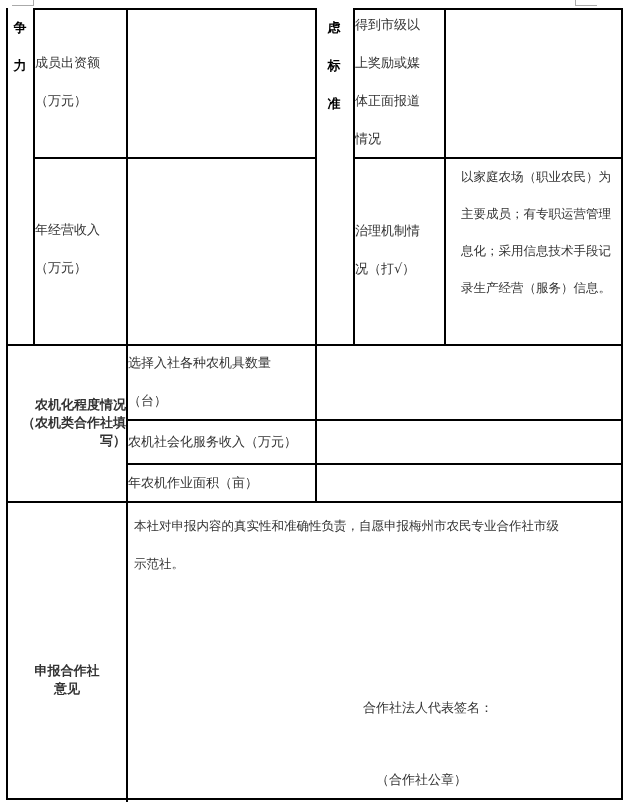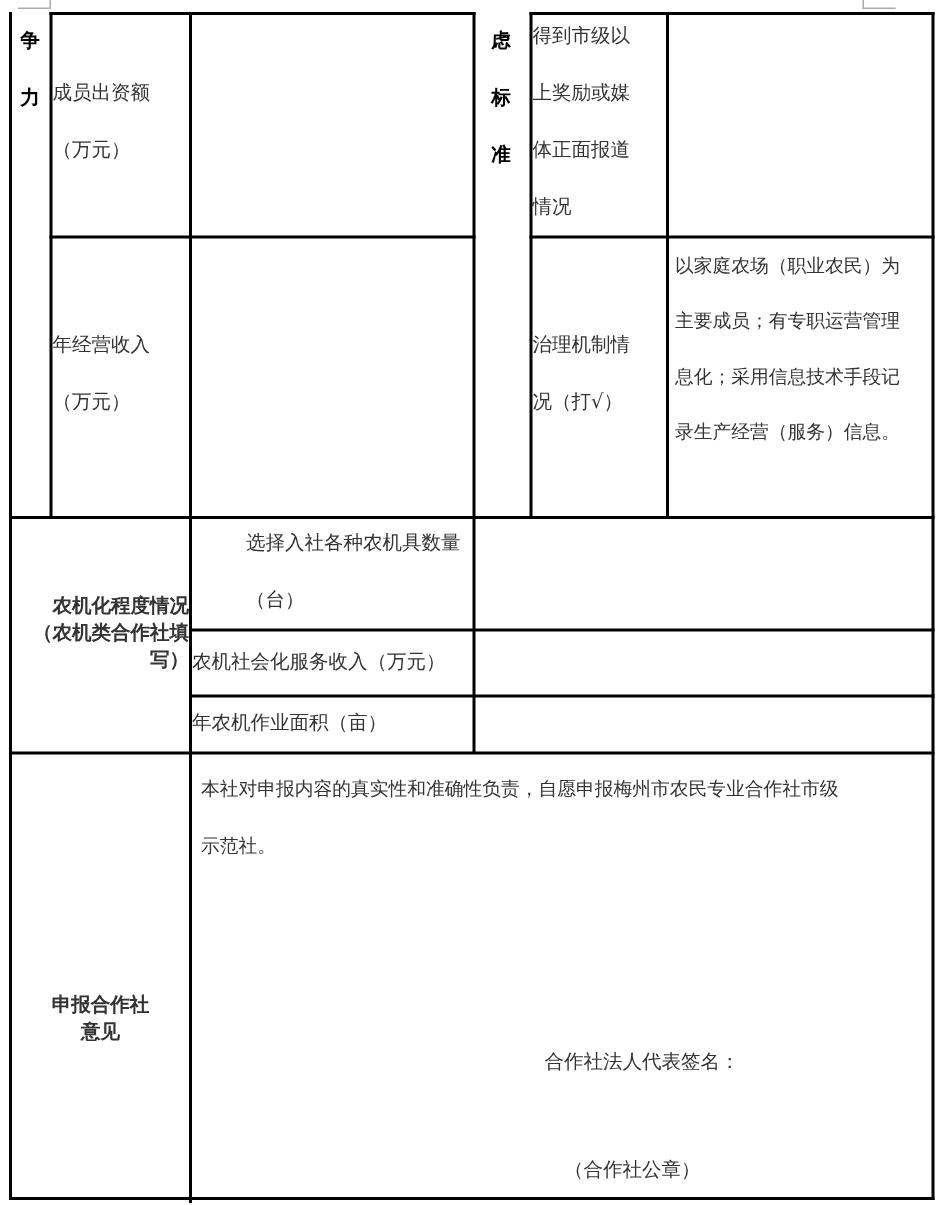--- a/index.html
+++ b/index.html
@@ -79,34 +79,34 @@
 <div class="txt multiline" style="left:35px;top:212px;width:91px;font-family:Liberation Mono, monospace;">
   <span>年经营收入</span>
   <span>（万元）</span>
 </div>
 <div style="position:absolute;left:128px;top:159px;width:187px;height:185px;"></div>
 
 <div class="txt multiline" style="left:355px;top:212px;width:74px;">
   <span>治理机制情</span>
   <span>况（打√）</span>
 </div>
-<div class="cell-text multiline" style="left:450px;top:158px;width:172px;line-height:37px;font-size:12.5px;white-space:nowrap;">
+<div class="cell-text multiline" style="left:450px;top:158px;width:172px;line-height:37px;font-size:12.5px;white-space:nowrap;text-align:center;">
   <span>以家庭农场（职业农民）为</span>
   <span>主要成员；有专职运营管理</span>
   <span>息化；采用信息技术手段记</span>
   <span>录生产经营（服务）信息。</span>
 </div>
 
 <div class="cell-text bold multiline" style="left:8px;top:396px;width:118px;text-align:right;line-height:18px;">
   <span>农机化程度情况</span>
   <span>（农机类合作社填</span>
   <span>写）</span>
 </div>
 
-<div class="txt multiline" style="left:128px;top:344px;width:148px;margin-left:36px;">
+<div class="txt multiline" style="left:128px;top:344px;width:148px;">
   <span>选择入社各种农机具数量</span>
   <span>（台）</span>
 </div>
 <div style="position:absolute;left:317px;top:346px;width:304px;height:73px;"></div>
 
 <div class="txt" style="left:128px;top:421px;width:189px;line-height:42px;">
   <span>农机社会化服务收入（万元）</span>
 </div>
 <div style="position:absolute;left:317px;top:421px;width:304px;height:42px;"></div>
 

